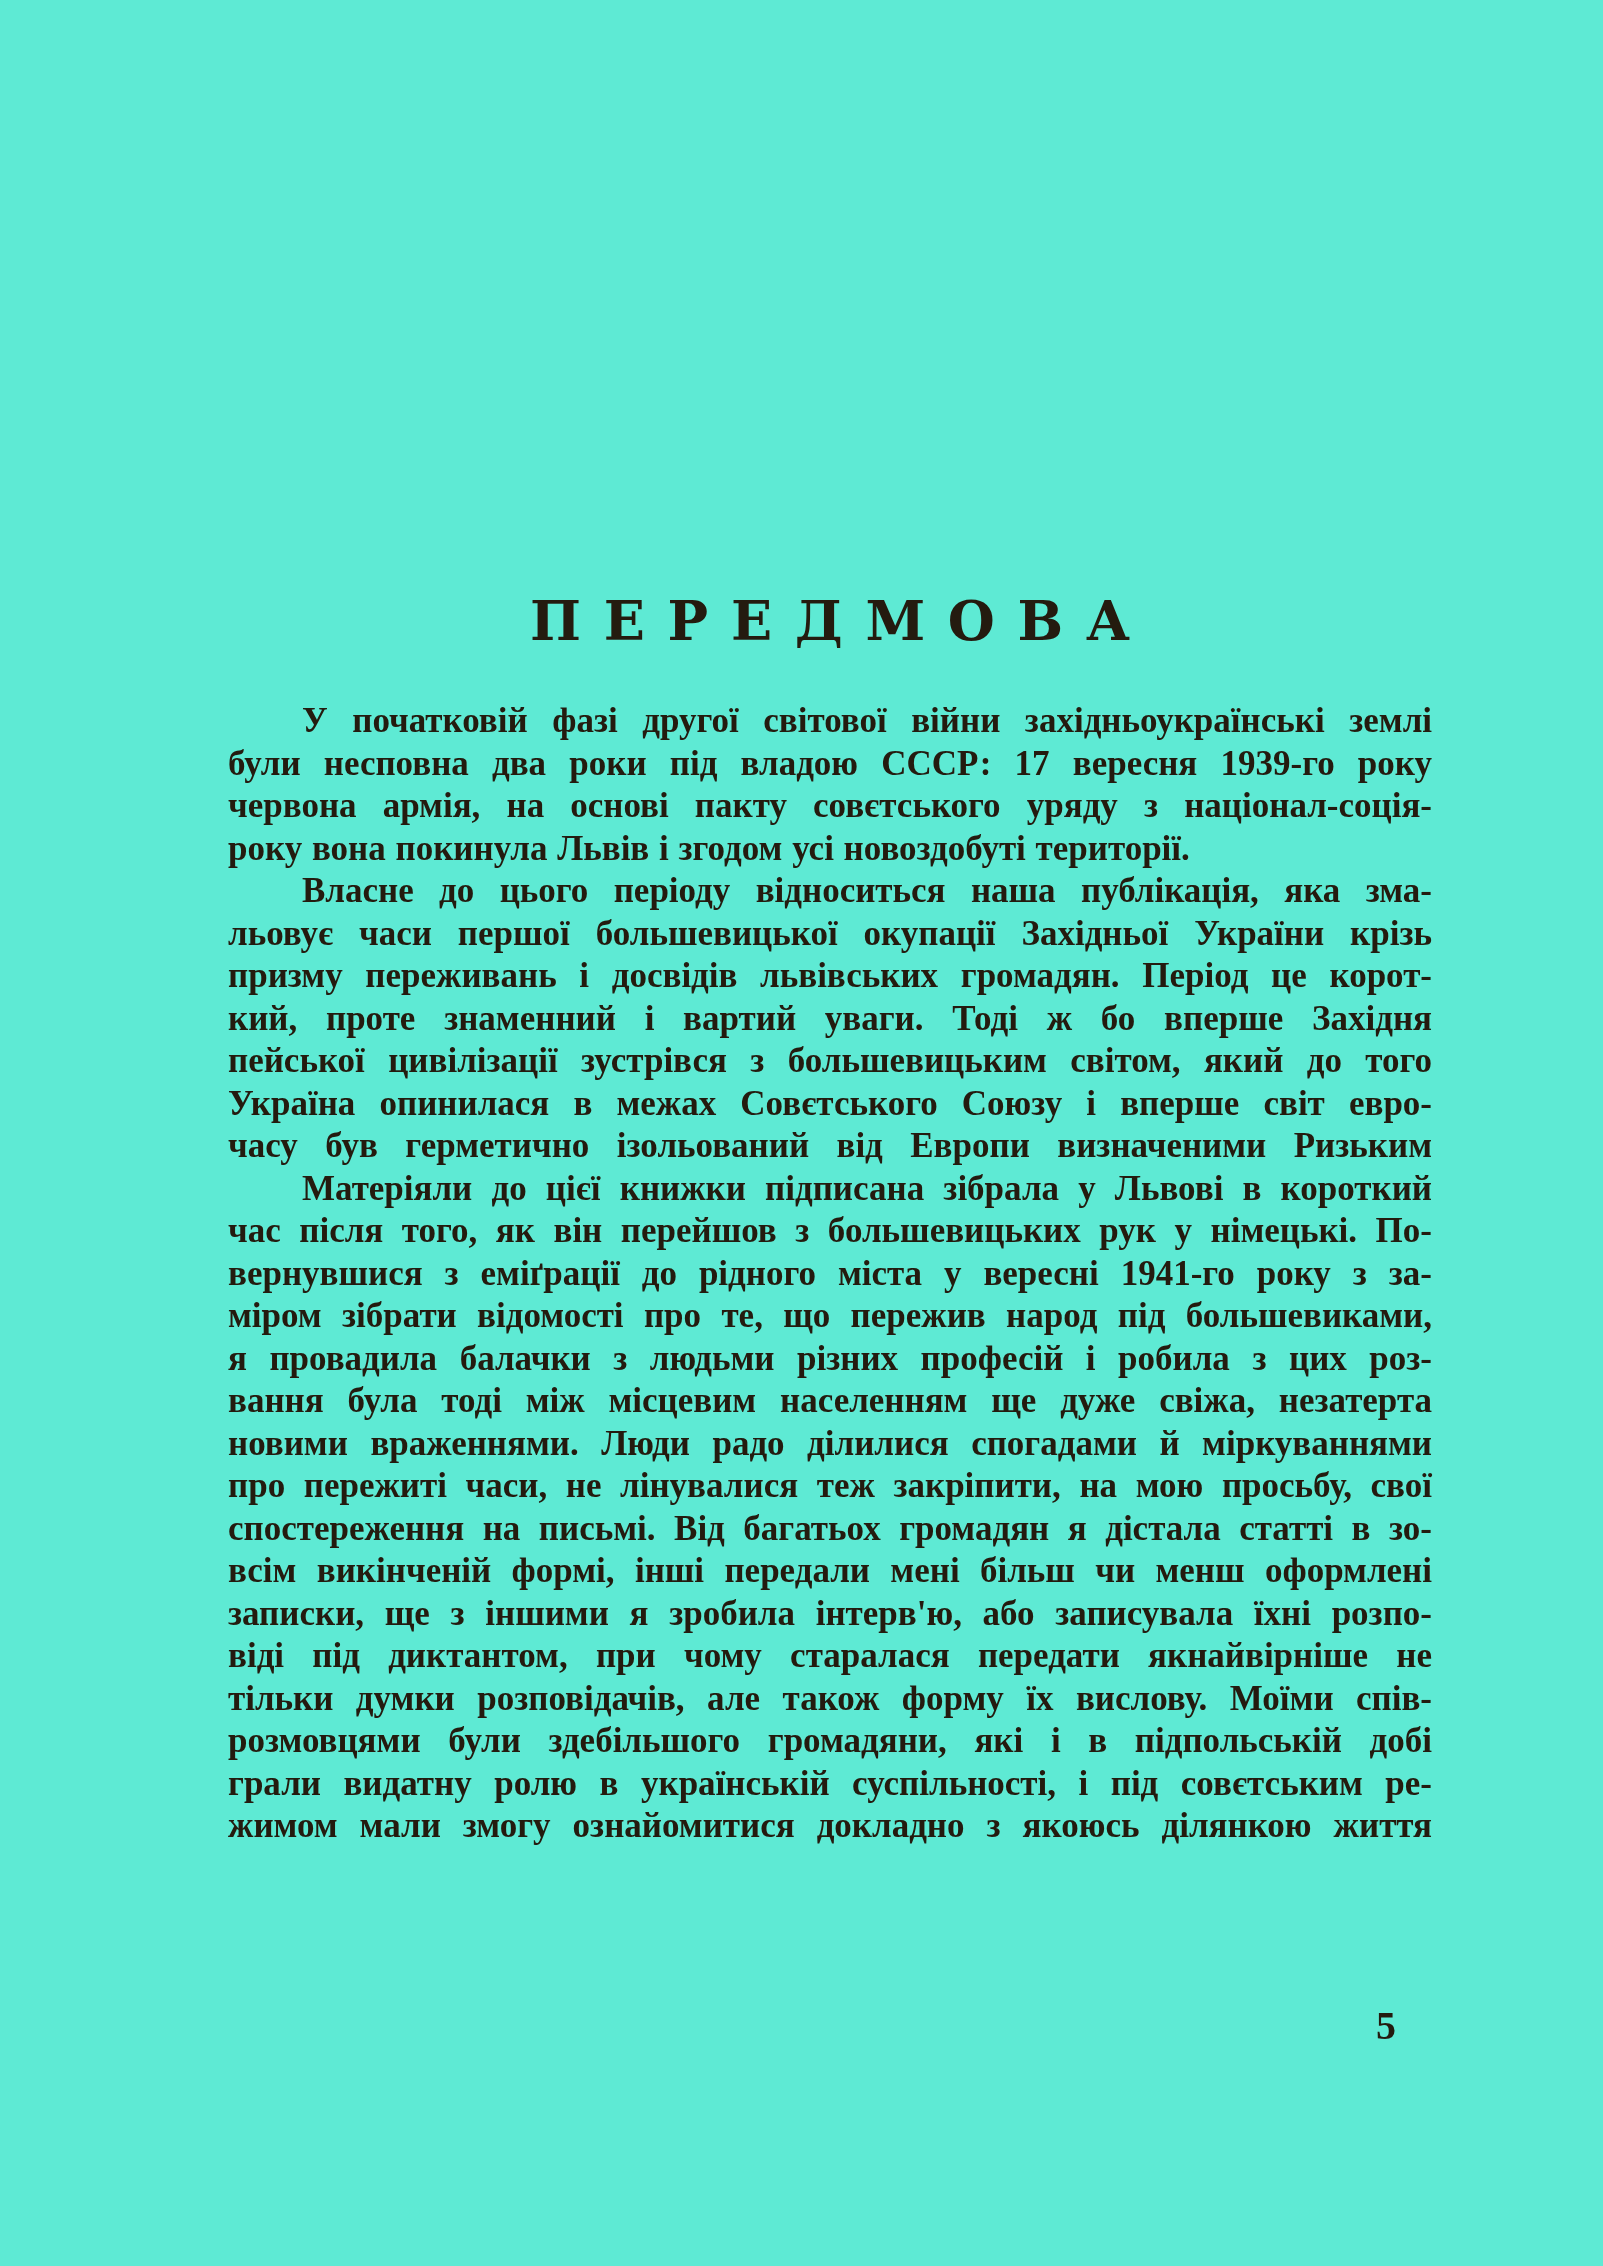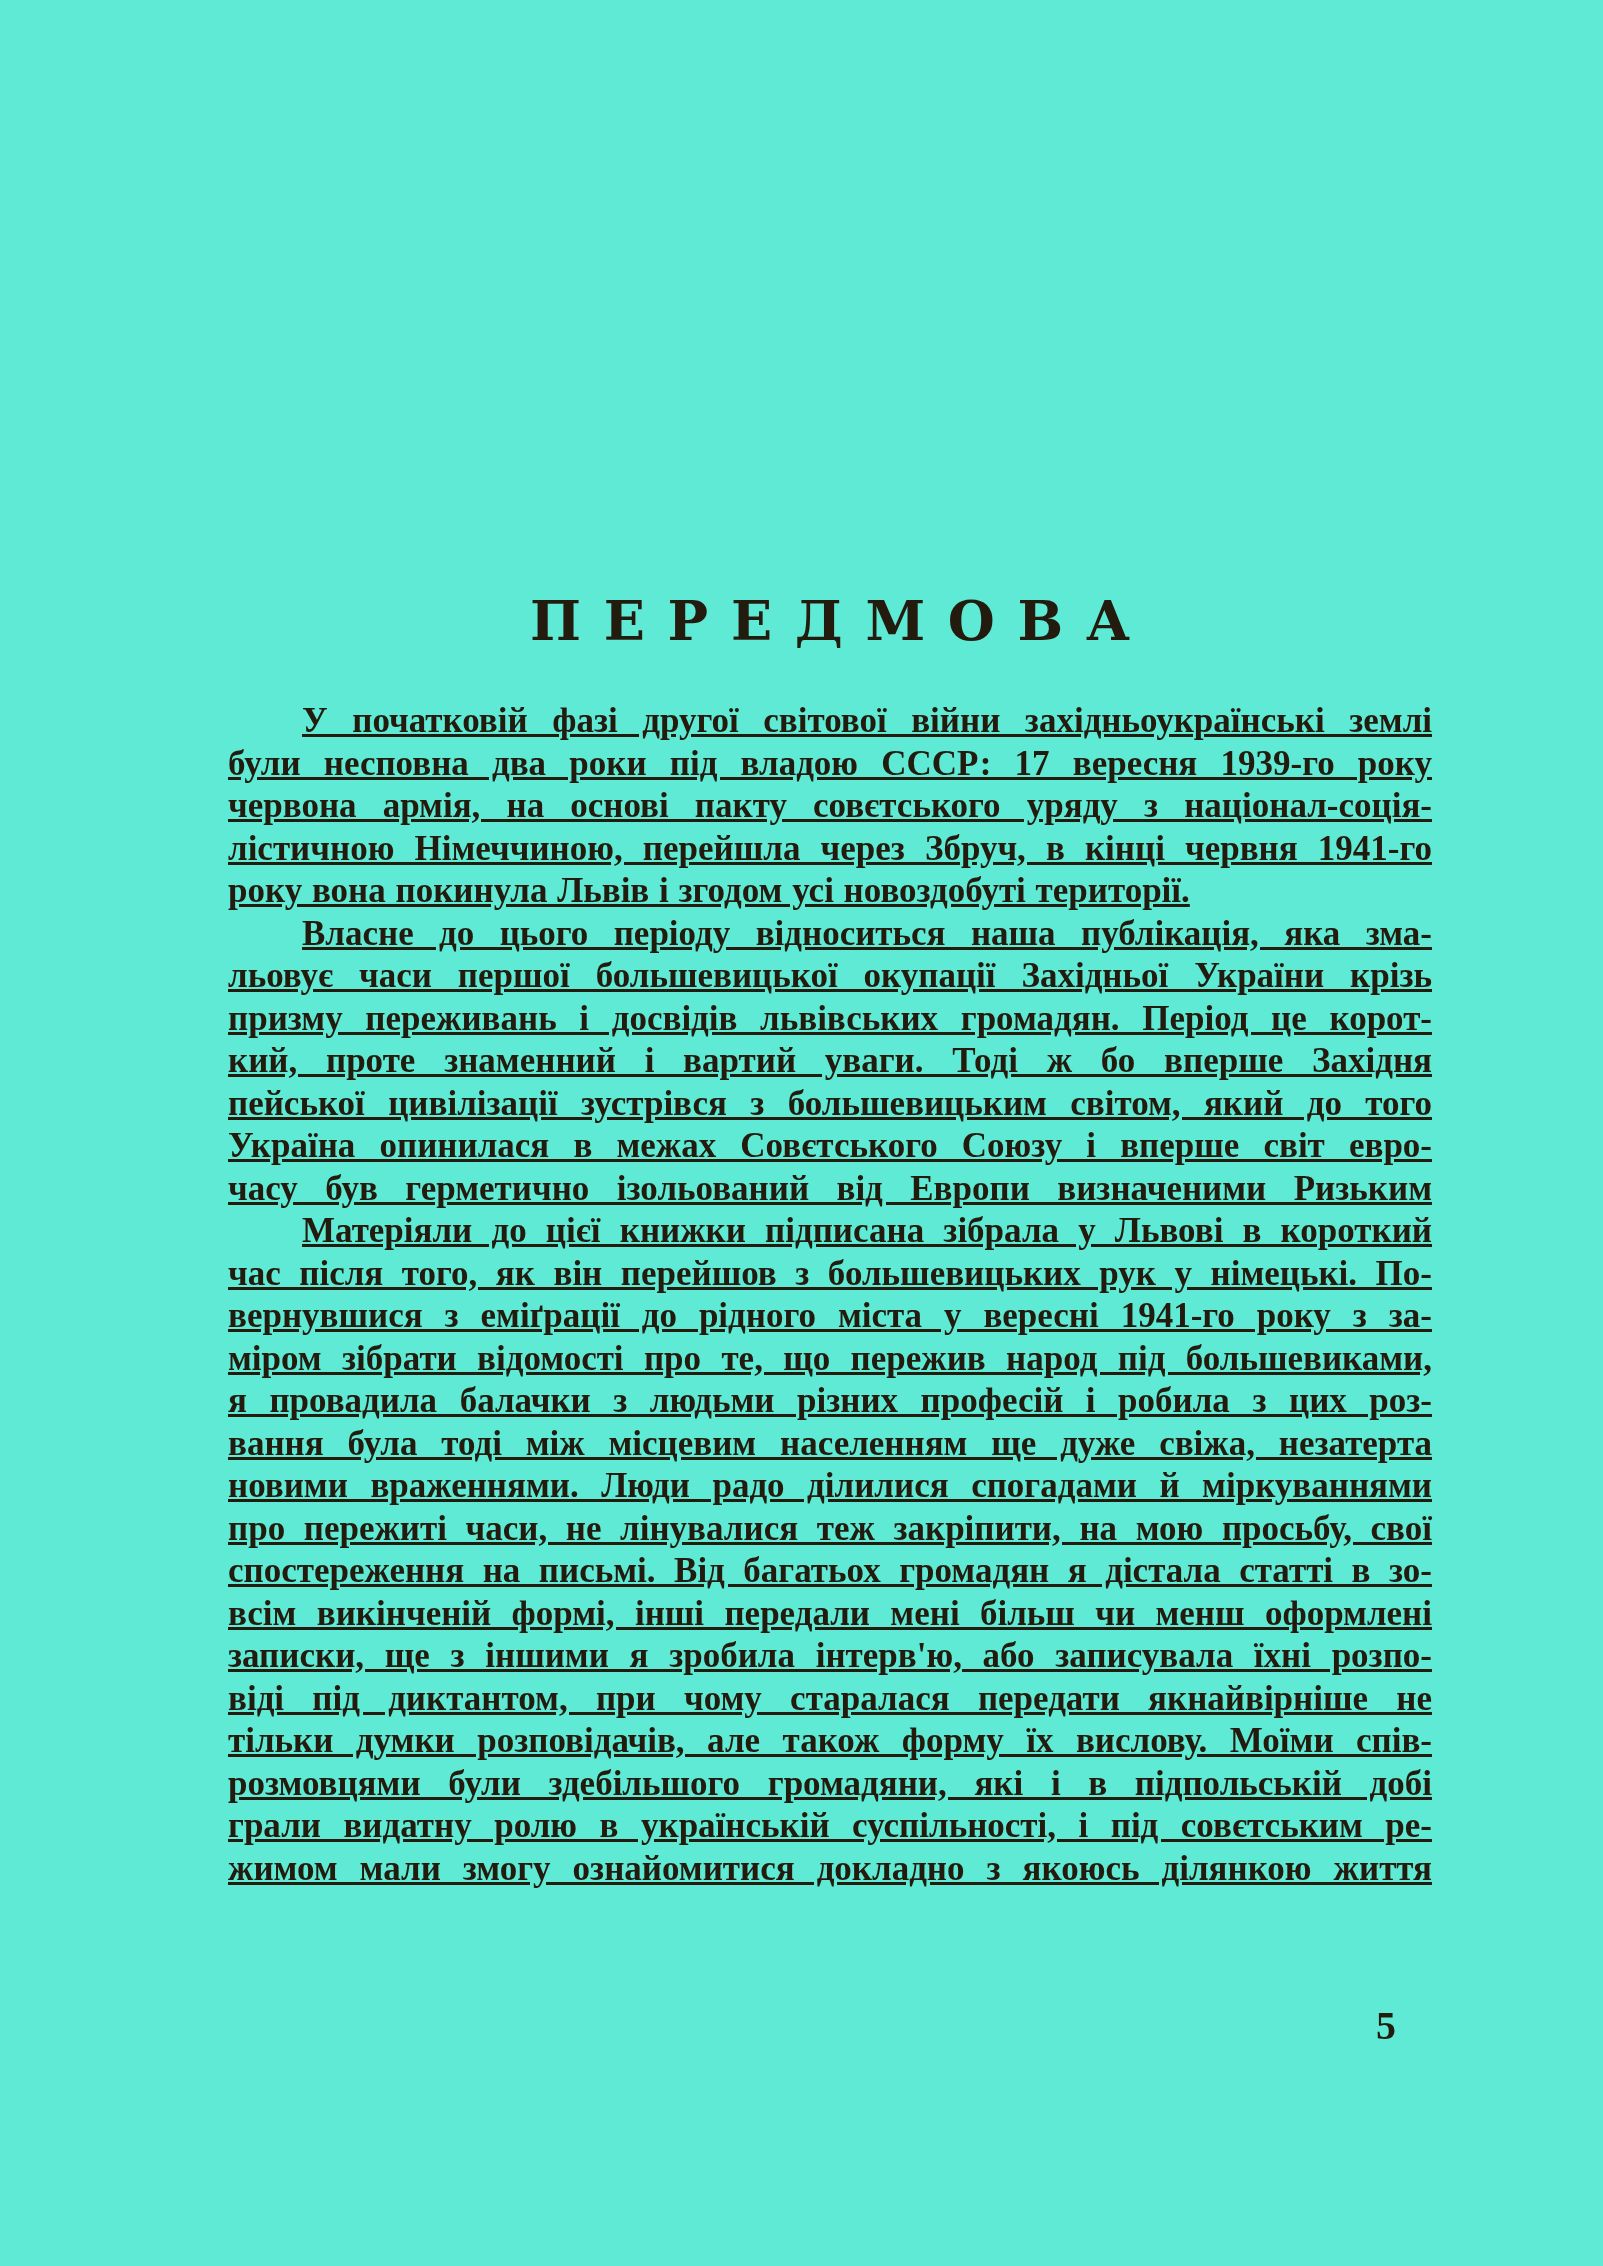--- a/index.html
+++ b/index.html
@@ -34,21 +34,20 @@
   }
   .body-text {
     position: absolute;
     top: 700px;
     left: 228px;
     width: 1204px;
     font-size: 35px;
     font-weight: 700;
     line-height: 42.5px;
     word-spacing: 1px;
-    text-decoration: underline;
   }
   .paragraph {
     margin: 0;
   }
   .line {
     text-align: justify;
     text-align-last: justify;
     height: 42.5px;
     overflow: visible;
   }
@@ -74,21 +73,20 @@
 <body>
 
 <div class="page">
   <div class="title">ПЕРЕДМОВА</div>
 
   <div class="body-text">
       <div class="paragraph">
         <div class="line indent">У початковій фазі другої світової війни західньоукраїнські землі</div>
         <div class="line">були несповна два роки під владою СССР: 17 вересня 1939-го року</div>
         <div class="line">червона армія, на основі пакту совєтського уряду з націонал-соція-</div>
-        <div class="line">лістичною Німеччиною, перейшла через Збруч, в кінці червня 1941-го</div>
         <div class="line para-end">року вона покинула Львів і згодом усі новоздобуті території.</div>
       </div>
       <div class="paragraph">
         <div class="line indent">Власне до цього періоду відноситься наша публікація, яка зма-</div>
         <div class="line">льовує часи першої большевицької окупації Західньої України крізь</div>
         <div class="line">призму переживань і досвідів львівських громадян. Період це корот-</div>
         <div class="line">кий, проте знаменний і вартий уваги. Тоді ж бо вперше Західня</div>
         <div class="line">пейської цивілізації зустрівся з большевицьким світом, який до того</div>
         <div class="line">Україна опинилася в межах Совєтського Союзу і вперше світ евро-</div>
         <div class="line">часу був герметично ізольований від Европи визначеними Ризьким</div>

